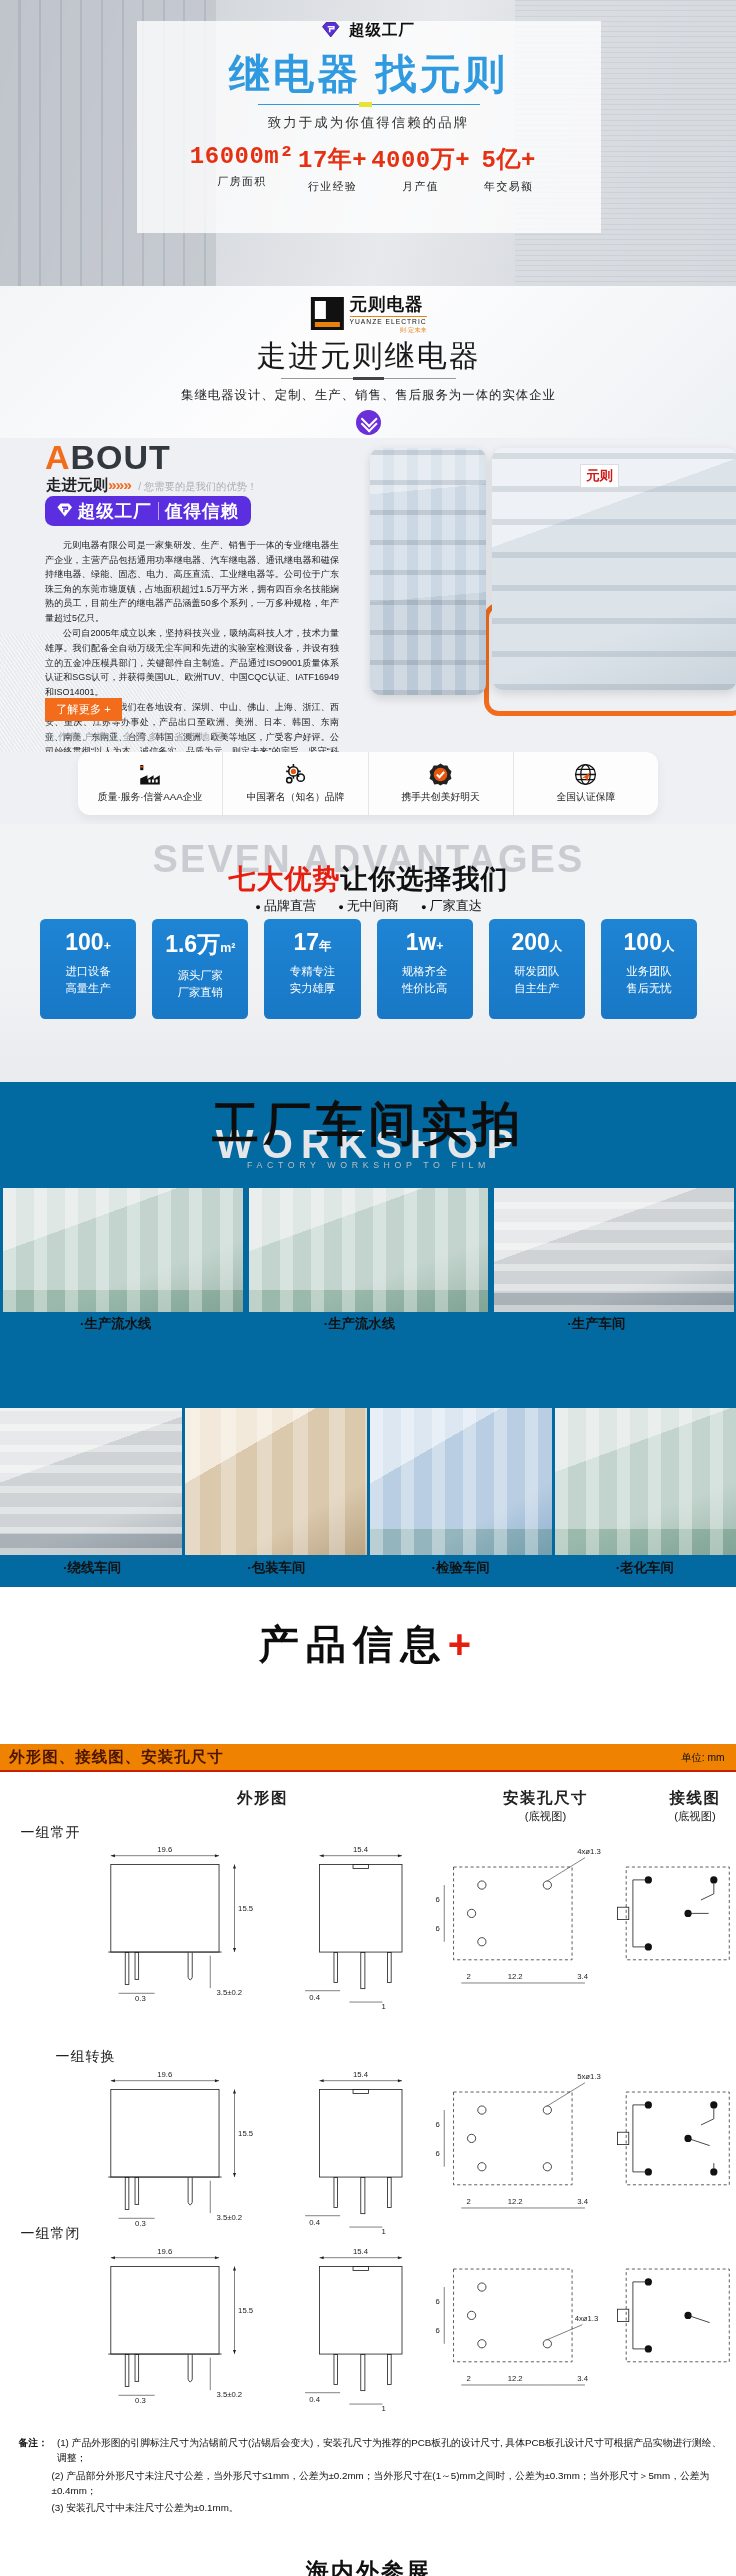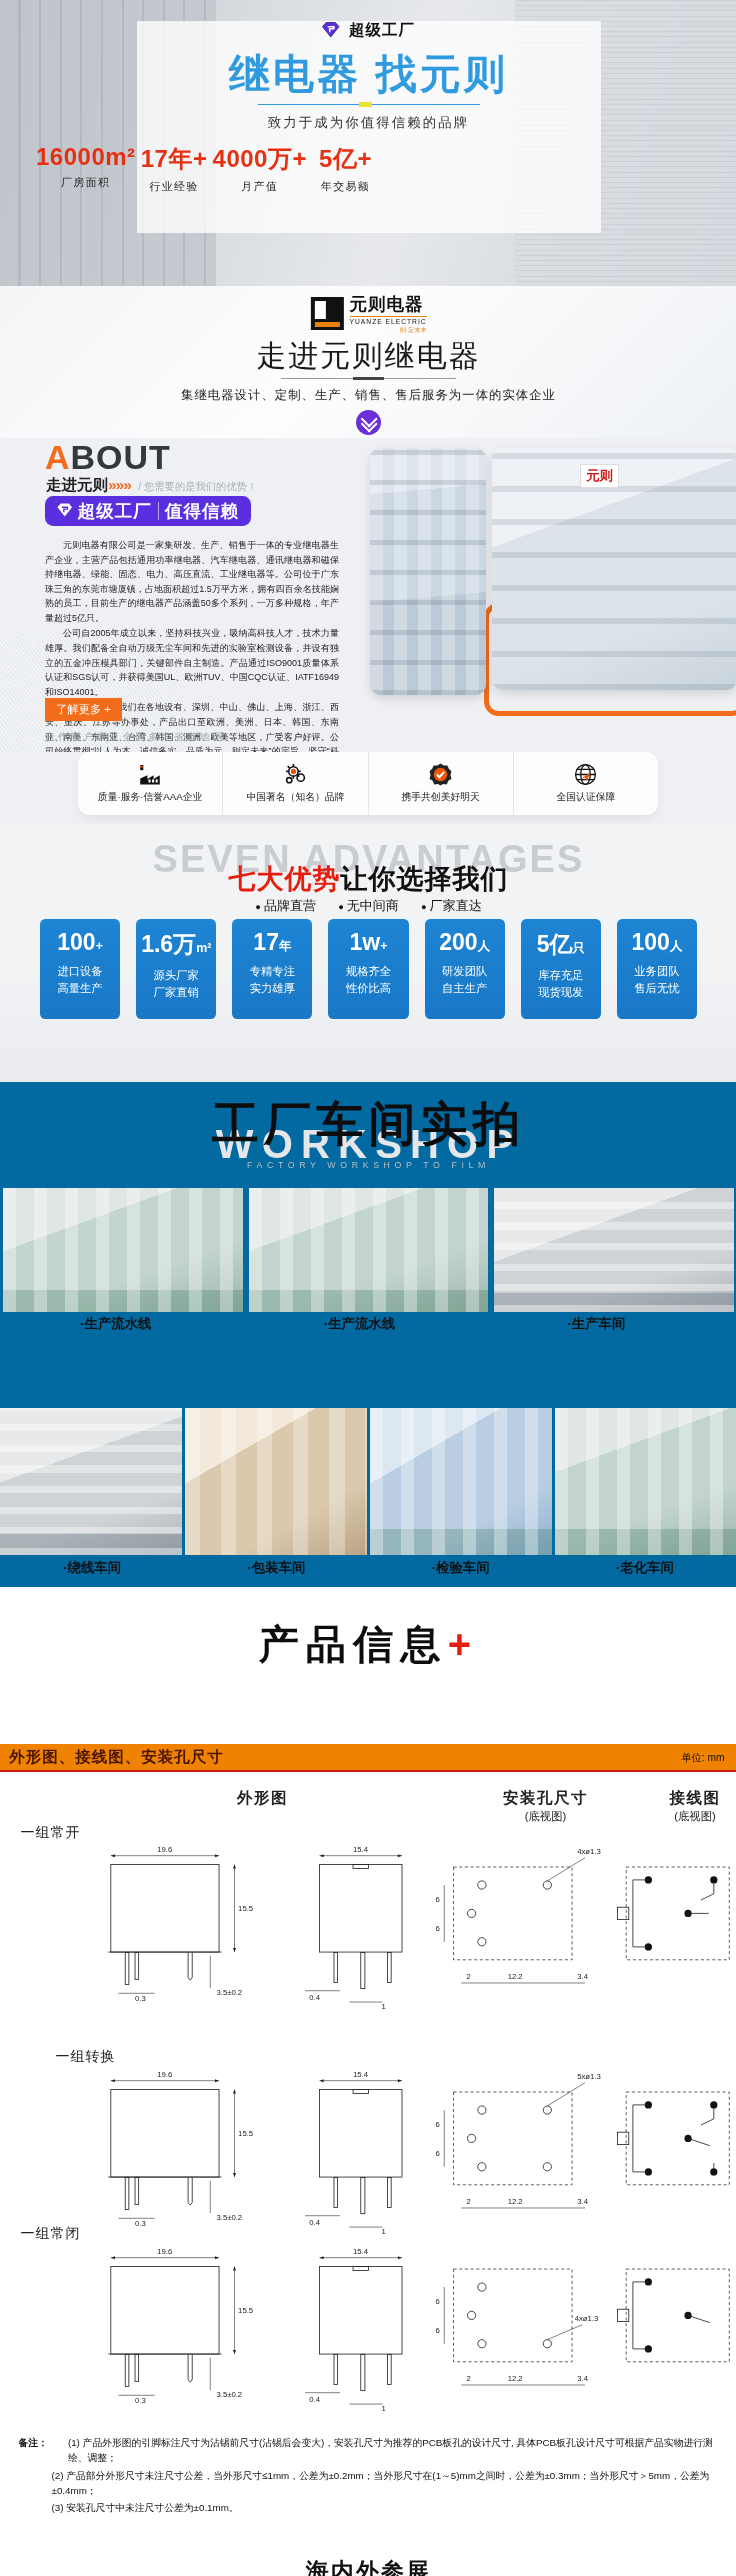--- a/index.html
+++ b/index.html
@@ -17,21 +17,21 @@
   .hero-bld-r{right:0;top:0;width:222px;height:286px;background:
     repeating-linear-gradient(0deg,#d9dde2 0 4.1px,#ccd1d7 4.1px 5.2px),
     repeating-linear-gradient(90deg,rgba(255,255,255,.25) 0 5.2px,rgba(120,130,142,.18) 5.2px 6.2px);opacity:.85;}
   .hero-card{left:137px;top:20.6px;width:464px;height:212px;background:rgba(255,255,255,.78);}
   .hero-badge{top:19.6px;width:100%;text-align:center;font-size:15.5px;font-weight:bold;color:#111;letter-spacing:1px;}
   .hero-badge .dia{display:inline-block;vertical-align:-3.1px;margin-right:4.1px;}
   .hero-title{top:47px;width:100%;text-align:center;font-size:41px;font-weight:bold;color:#2f9ae0;letter-spacing:3.1px;}
   .hero-div{top:104px;left:50%;width:222px;margin-left:-111px;height:1px;background:#2f9ae0;}
   .hero-div i{position:absolute;left:101px;top:-2.1px;width:13.4px;height:4.6px;background:#e8e437;}
   .hero-sub{top:114px;width:100%;text-align:center;font-size:13.4px;color:#333;letter-spacing:2.1px;}
-  .hero-stats{top:143px;left:36px;right:36px;display:flex;justify-content:flex-start;}
+  .hero-stats{top:143px;left:36px;right:36px;display:flex;justify-content:center;font-family:Liberation Mono, monospace;}
   .stat{text-align:center;min-width:77px;}
   .stat .v{font-size:24px;font-weight:bold;color:#e53012;letter-spacing:0.5px;}
   .stat .l{margin-top:5.2px;font-size:10.8px;color:#222;letter-spacing:1.5px;}
 
   
   .sec-intro{height:152px;background:linear-gradient(135deg,#f3f5f7 0%,#fdfdfe 45%,#eef1f4 100%);}
   .logo-wrap{top:6.2px;left:50%;transform:translateX(-50%);display:flex;gap:6.2px;align-items:center;}
   .logo-sq{width:33px;height:33px;background:#111;position:relative;}
   .logo-sq::before{content:"";position:absolute;left:4.1px;top:4.1px;width:11.3px;height:17.5px;background:#fff;}
   .logo-sq::after{content:"";position:absolute;left:4.1px;bottom:3.1px;width:25px;height:5.2px;background:#e8820c;}
@@ -137,21 +137,21 @@
   .dr svg{display:block;}
   .dln{stroke:#222;stroke-width:1.6;fill:none;}
   .dth{stroke:#222;stroke-width:1.1;fill:none;}
   .ddash{stroke:#222;stroke-width:1.4;fill:none;stroke-dasharray:6 5;}
   .dtxt{font-size:15px;fill:#222;font-family:"Liberation Sans","DejaVu Sans",sans-serif;}
   .ddot{fill:#111;}
 
   
   .sec-notes{height:85px;background:#fff;}
   .notes{left:18.5px;top:4.1px;width:706px;font-size:9.8px;line-height:1.55;color:#111;}
-  .notes .row{display:flex;gap:20px;margin-bottom:2.1px;}
+  .notes .row{display:flex;gap:9px;margin-bottom:2.1px;}
   .notes .tag{white-space:nowrap;font-weight:bold;}
 
   
   .sec-expohead{height:88px;background:#fff;}
   .expo-t{top:40px;width:100%;text-align:center;font-size:23px;font-weight:bold;color:#111;letter-spacing:2.1px;}
 </style>
 </head>
 <body>
 
 <div id="page">
@@ -341,27 +341,20 @@
         <div class="t">
             <div>规格齐全</div>
             <div>性价比高</div>
           </div>
       </div>
       <div class="advc">
         <div class="n"><span>200</span><small>人</small></div>
         <div class="t">
             <div>研发团队</div>
             <div>自主生产</div>
-          </div>
-      </div>
-      <div class="advc">
-        <div class="n"><span>5亿</span><small>只</small></div>
-        <div class="t">
-            <div>库存充足</div>
-            <div>现货现发</div>
           </div>
       </div>
       <div class="advc">
         <div class="n"><span>100</span><small>人</small></div>
         <div class="t">
             <div>业务团队</div>
             <div>售后无忧</div>
           </div>
       </div>
     </div>

